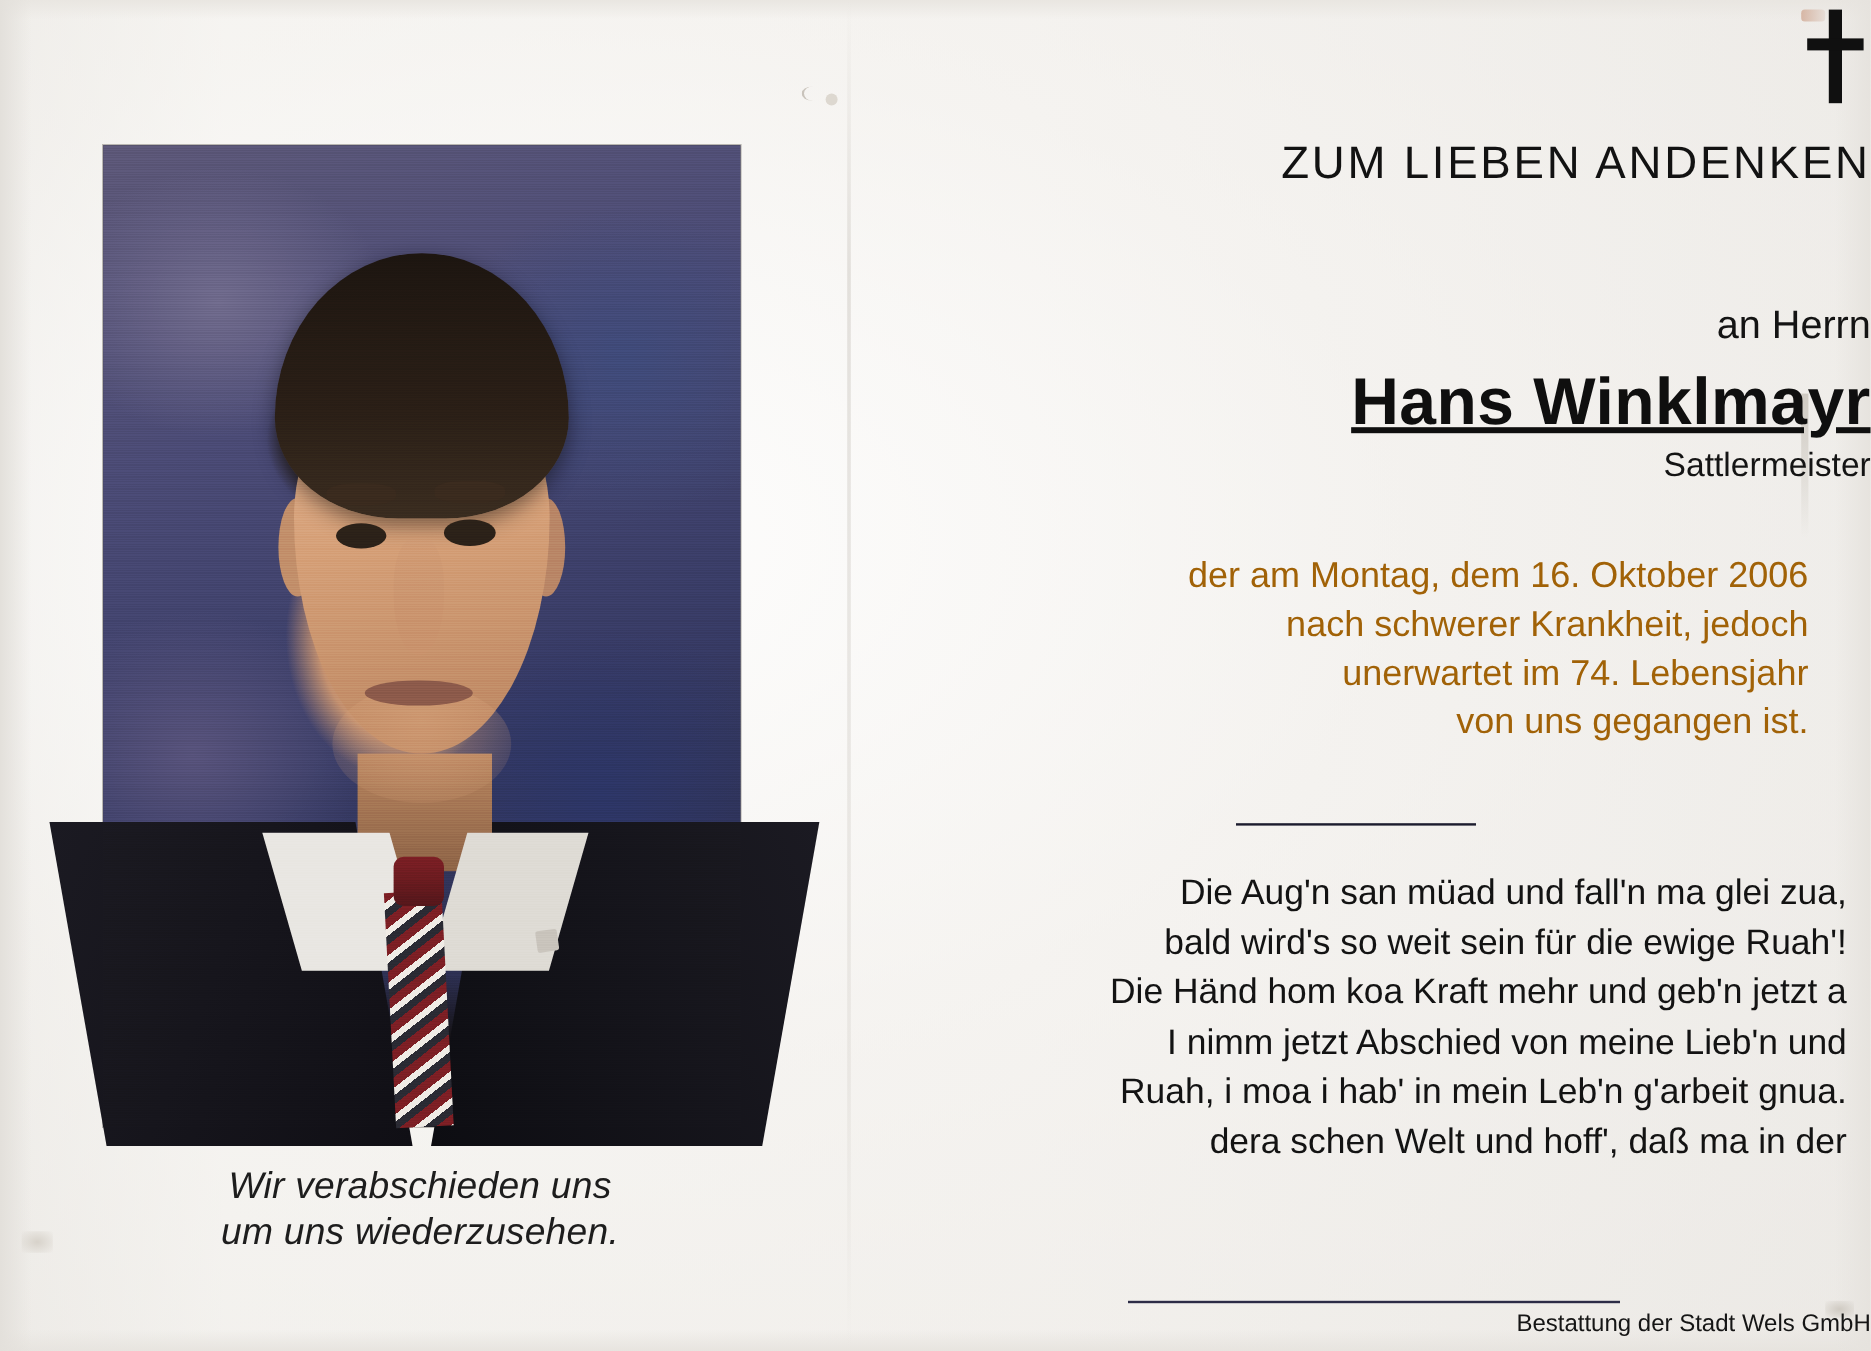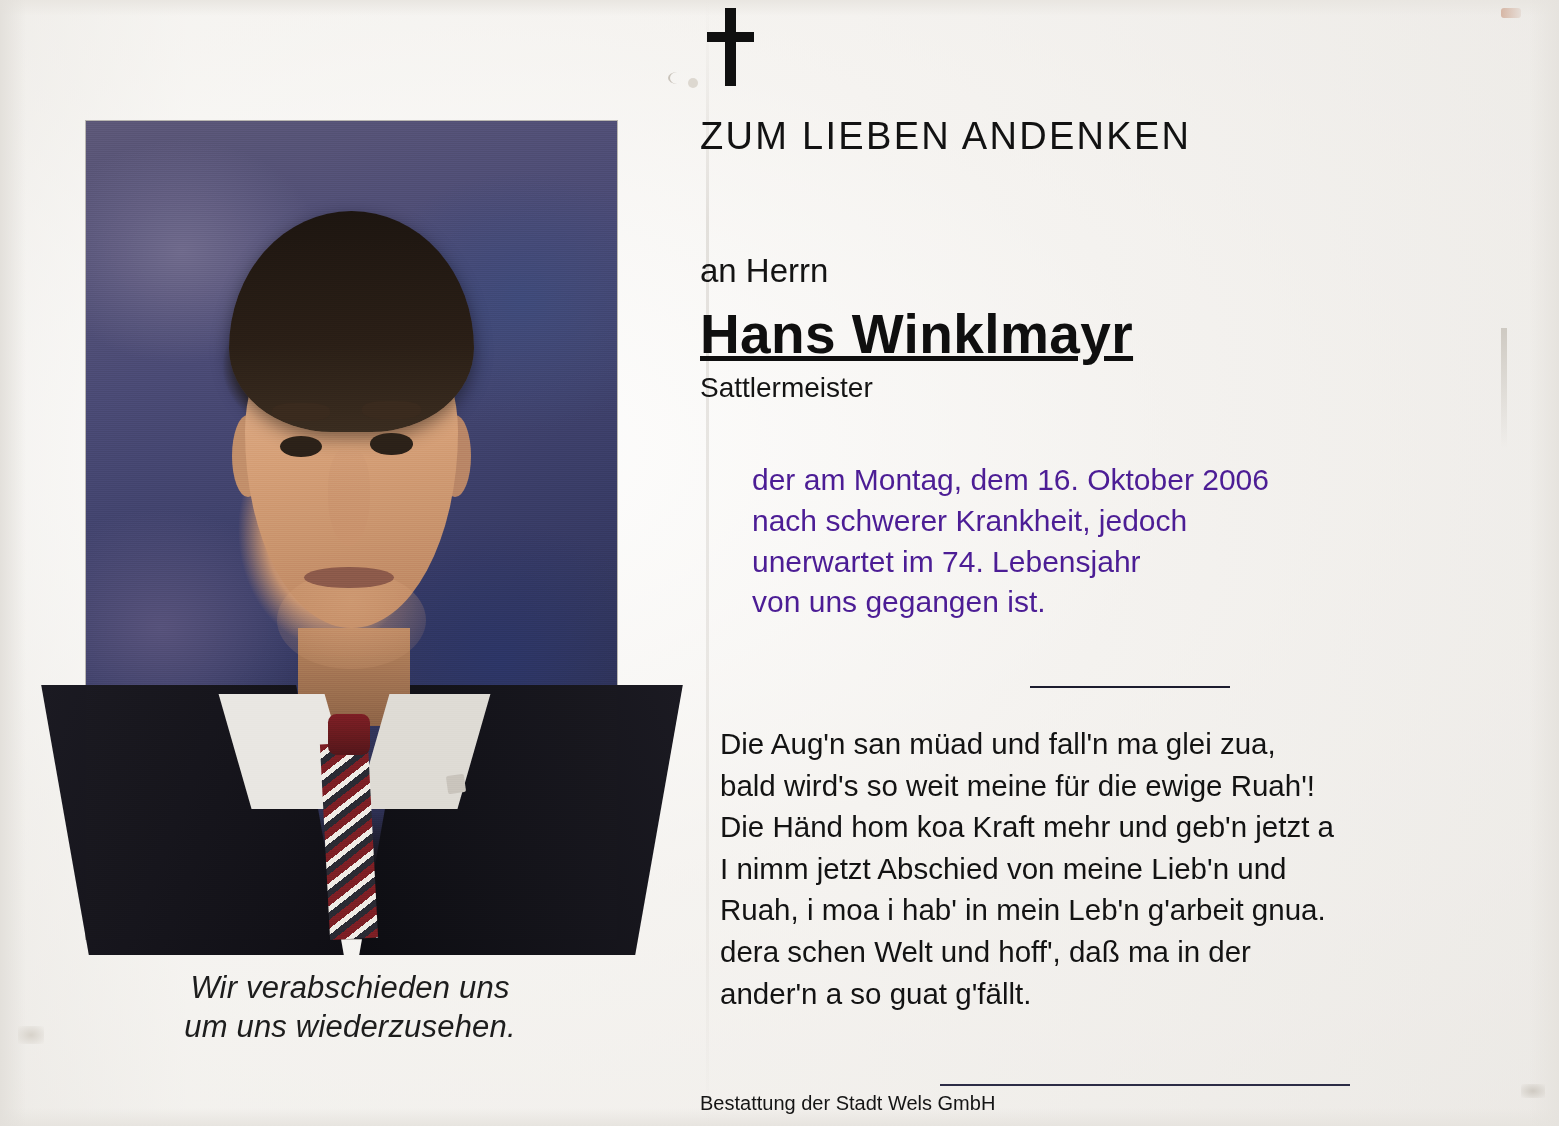--- a/index.html
+++ b/index.html
@@ -147,21 +147,21 @@
     line-height: 1.27;
     color: #1d1d1d;
     letter-spacing: 0.2px;
   }
 
   
   .right-panel {
     position: absolute;
     left: 700px; top: 0;
     width: 859px; height: 1009px;
-    text-align: left;
+    text-align: right;
     color: #161616;
   }
   .cross {
     position: absolute;
     left: 0; right: 0; top: 6px;
     font-size: 0;
     height: 82px;
   }
   .cross svg { display: inline-block; }
 
@@ -192,21 +192,21 @@
     position: absolute;
     left: 0; right: 0; top: 372px;
     font-size: 28px;
     color: #141414;
   }
   .passage {
     position: absolute;
     left: 52px; right: 52px; top: 460px;
     font-size: 30px;
     line-height: 1.36;
-    color: #4c1d95;
+    color: #a16207;
   }
   .divider {
     position: absolute;
     left: 50%;
     transform: translateX(-50%);
     top: 686px;
     width: 200px;
     height: 0;
     border-top: 2px solid #1c1c2e;
   }
@@ -314,24 +314,23 @@
       <div>der am Montag, dem 16. Oktober 2006</div>
       <div>nach schwerer Krankheit, jedoch</div>
       <div>unerwartet im 74. Lebensjahr</div>
       <div>von uns gegangen ist.</div>
     </div>
 
     <div class="divider"></div>
 
     <div class="poem">
       <div>Die Aug'n san müad und fall'n ma glei zua,</div>
-      <div>bald wird's so weit meine für die ewige Ruah'!</div>
+      <div>bald wird's so weit sein für die ewige Ruah'!</div>
       <div>Die Händ hom koa Kraft mehr und geb'n jetzt a</div>
       <div>I nimm jetzt Abschied von meine Lieb'n und</div>
       <div>Ruah, i moa i hab' in mein Leb'n g'arbeit gnua.</div>
       <div>dera schen Welt und hoff', daß ma in der</div>
-      <div>ander'n a so guat g'fällt.</div>
     </div>
 
     <div class="footer-rule"></div>
     <div class="footer">Bestattung der Stadt Wels GmbH</div>
   </div>
 </div>
 
 </body></html>

